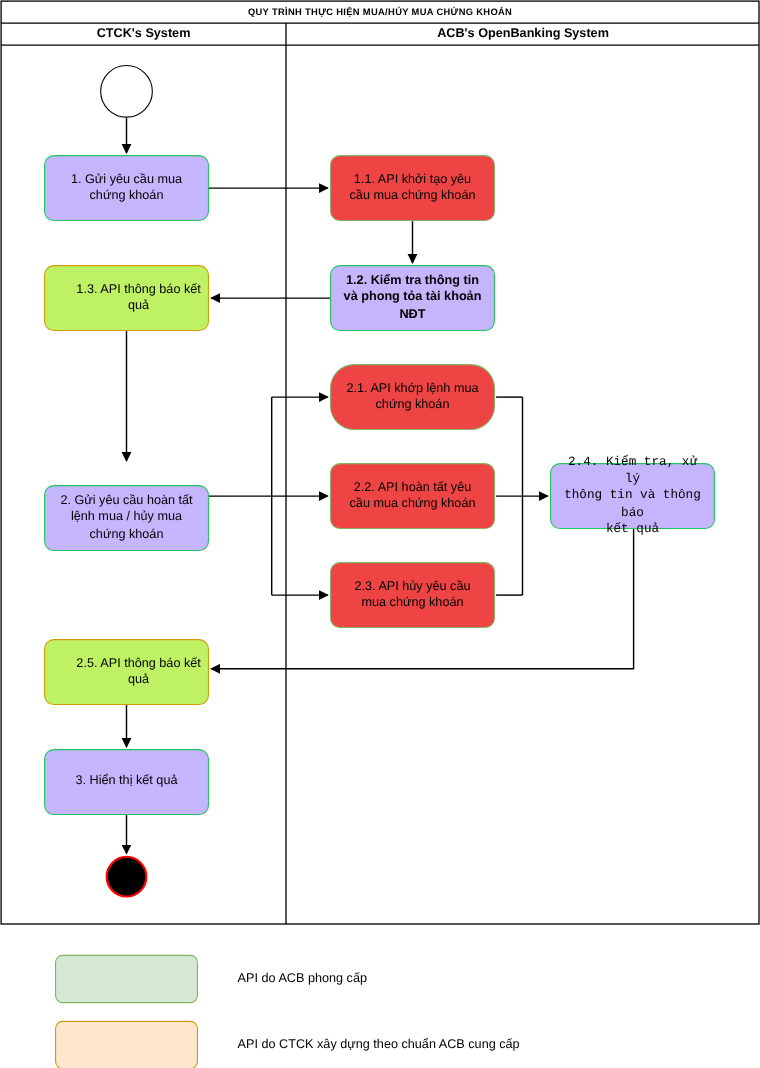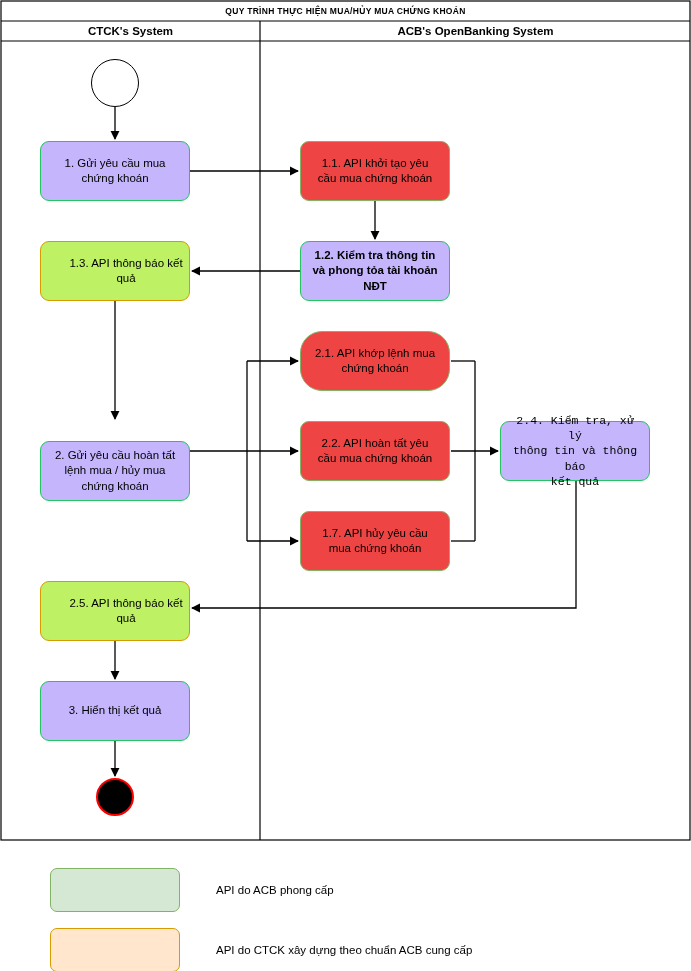--- a/index.html
+++ b/index.html
@@ -186,21 +186,21 @@
   <div class="node" style="left:40px; top:421px; width:150px; height:60px;margin-top:20px;">2. Gửi yêu cầu hoàn tất
 lệnh mua / hủy mua
 chứng khoán</div>
 
   <div class="node green" style="left:300px; top:331px; width:150px; height:60px;border-radius:22px;">2.1. API khớp lệnh mua
 chứng khoán</div>
 
   <div class="node green" style="left:300px; top:421px; width:150px; height:60px;">2.2. API hoàn tất yêu
 cầu mua chứng khoán</div>
 
-  <div class="node green" style="left:300px; top:511px; width:150px; height:60px;">1.7. API hủy yêu cầu
+  <div class="node green" style="left:300px; top:511px; width:150px; height:60px;">2.3. API hủy yêu cầu
 mua chứng khoán</div>
 
   <div class="node" style="left:500px; top:421px; width:150px; height:60px;font-family:Liberation Mono, monospace;">2.4. Kiểm tra, xử lý
 thông tin và thông báo
 kết quả</div>
 
   <div class="node orange" style="left:40px; top:581px; width:150px; height:60px;text-align:center;">2.5. API thông báo kết
 quả</div>
 
   <div class="node" style="left:40px; top:681px; width:150px; height:60px;">3. Hiển thị kết quả</div>

